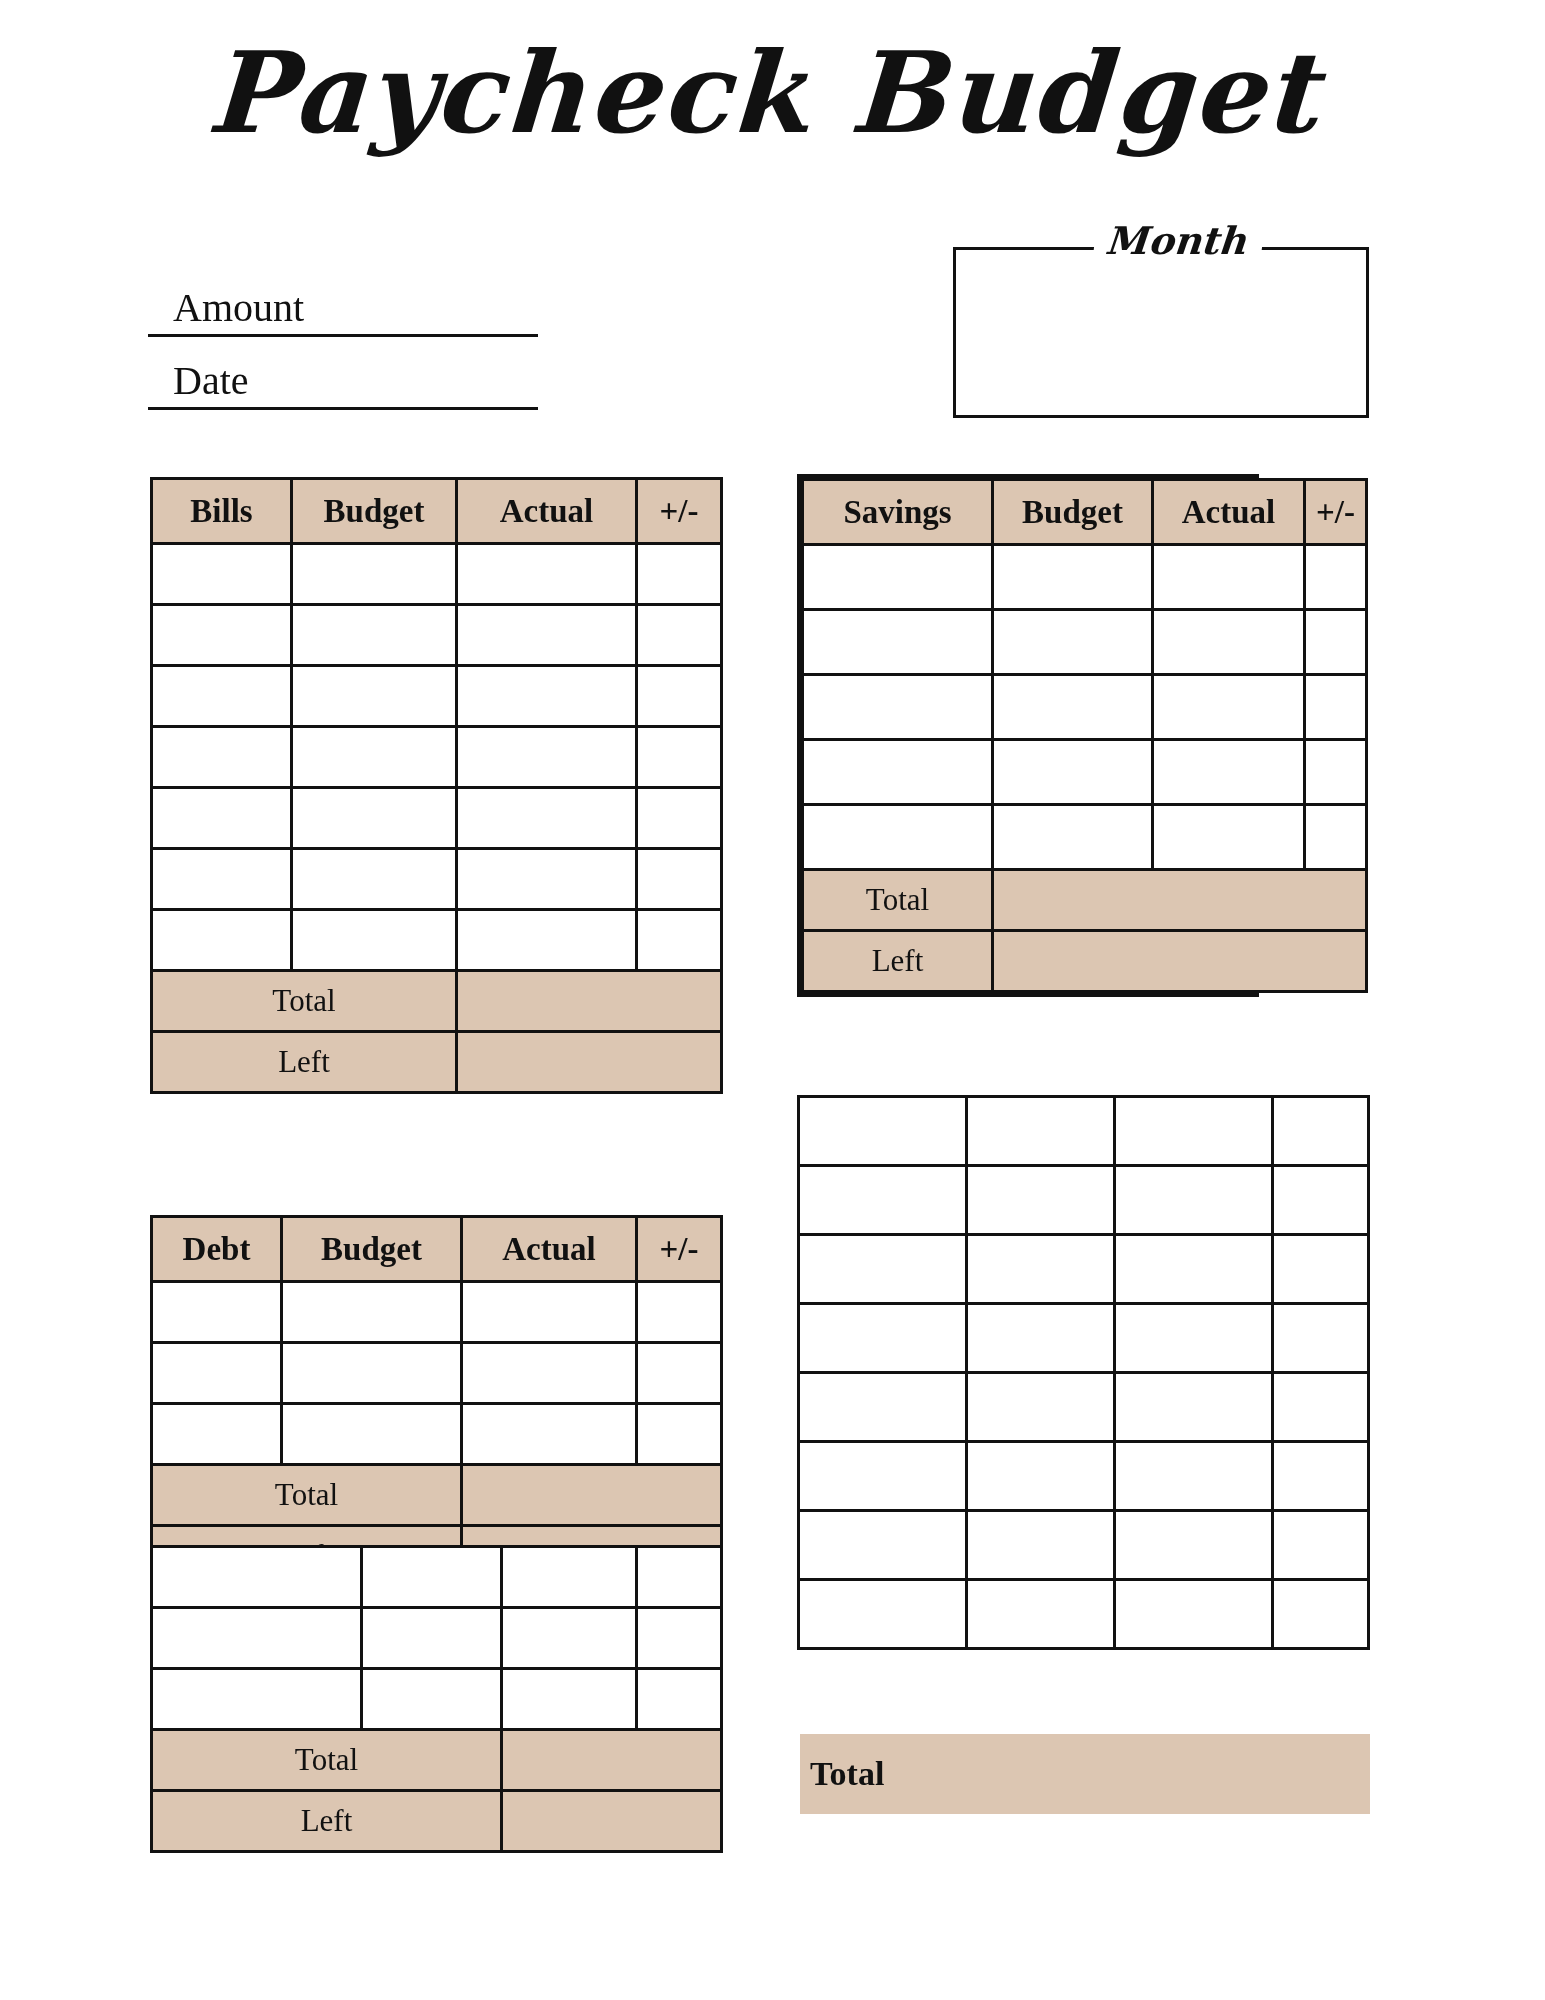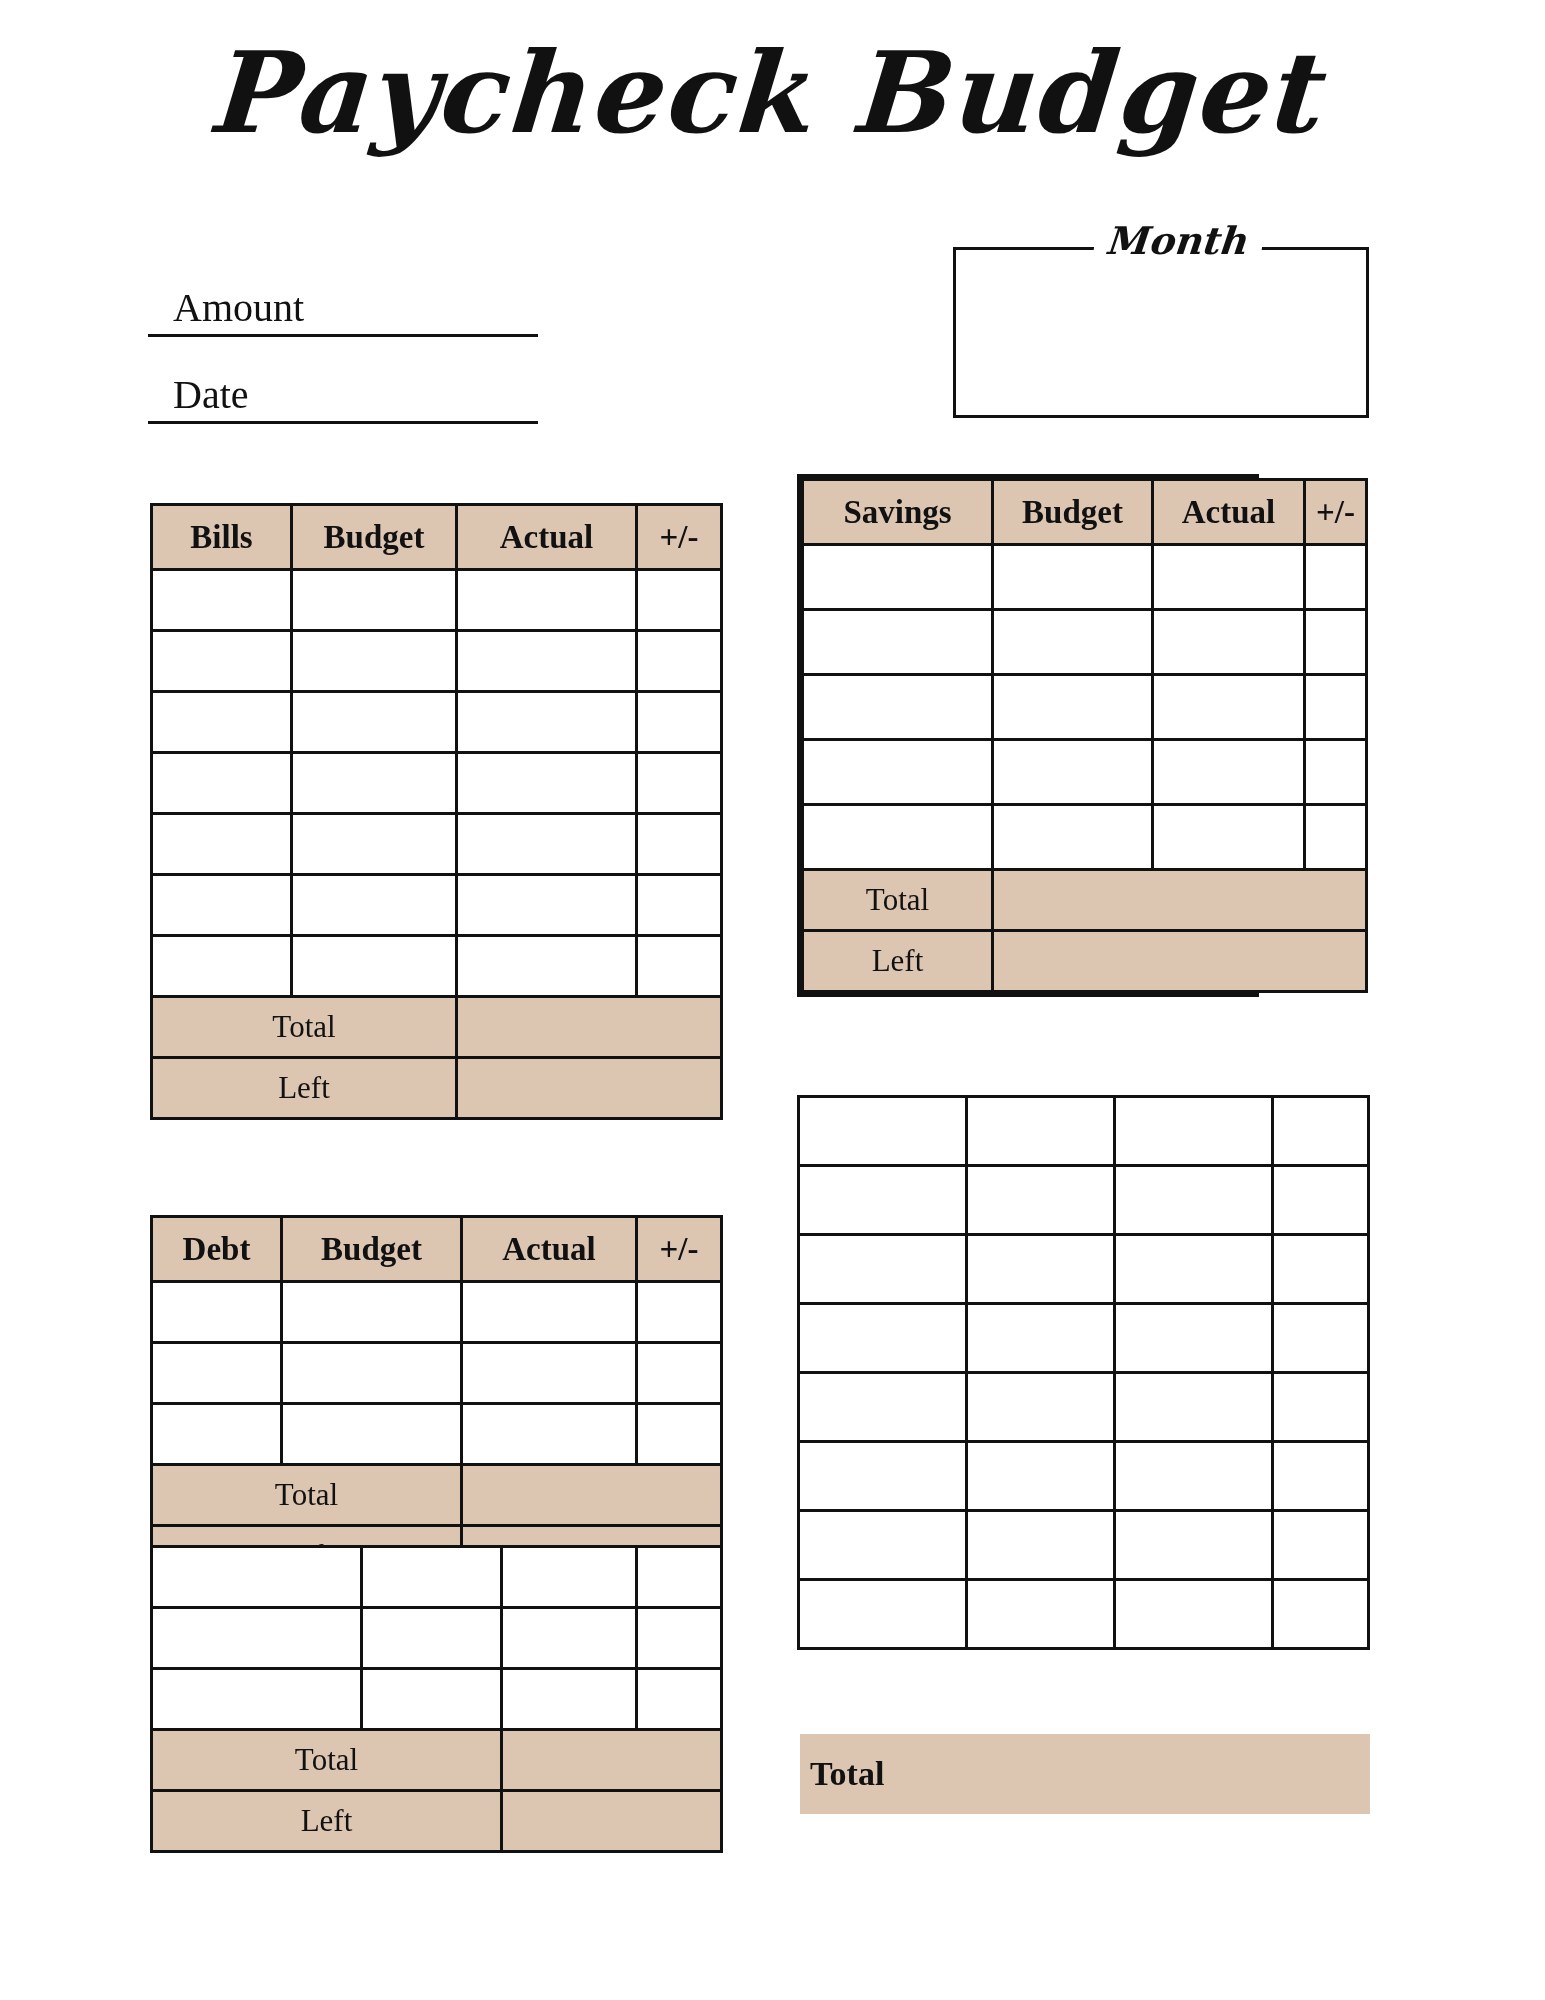--- a/index.html
+++ b/index.html
@@ -42,21 +42,21 @@
   }
   .field-label {
     position: absolute;
     left: 25px;
     bottom: 3px;
     font-size: 40px;
     font-family: "Liberation Serif", serif;
     text-align: right;
   }
   #amount-field { left: 148px; top: 282px; }
-  #date-field   { left: 148px; top: 369px; }
+  #date-field   { left: 148px; top: 355px; }
 
   
   .month-box {
     position: absolute;
     left: 953px;
     top: 247px;
     width: 410px;
     height: 165px;
     border: 3px solid #111111;
     background: #ffffff;
@@ -150,21 +150,21 @@
 <div class="field" id="amount-field">
   <span class="field-label">Amount</span>
 </div>
 <div class="field" id="date-field">
   <span class="field-label">Date</span>
 </div>
 
 <div class="month-label">Month</div>
 <div class="month-box"></div>
 
-<div class="block" style="left:150px; top:503px; width:516px;">
+<div class="block" style="left:150px; top:477px; width:516px;">
   <table class="budget">
     <colgroup>
         <col style="width:140px">
         <col style="width:165px">
         <col style="width:180px">
         <col style="width:85px">
       </colgroup>
     <tbody>
         <tr>
       <th>Bills</th>

